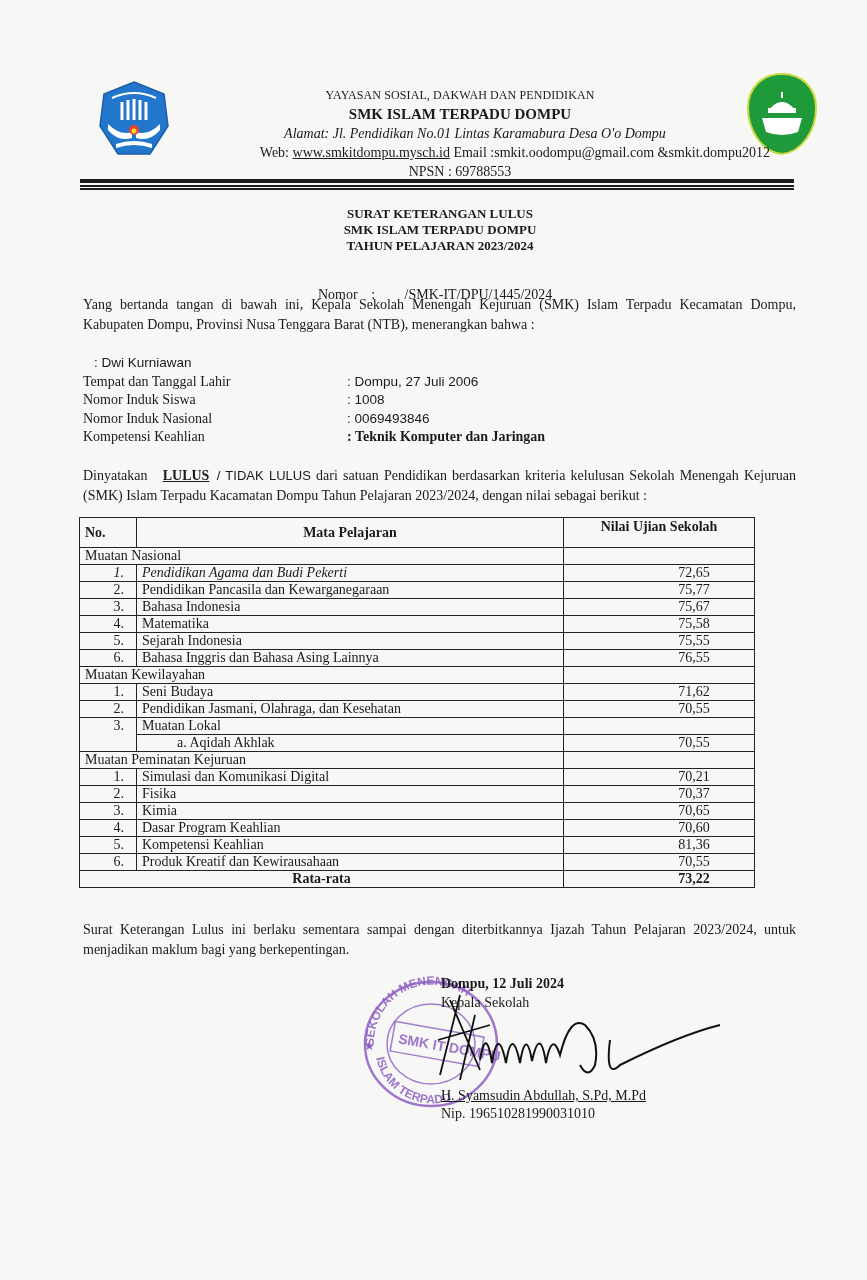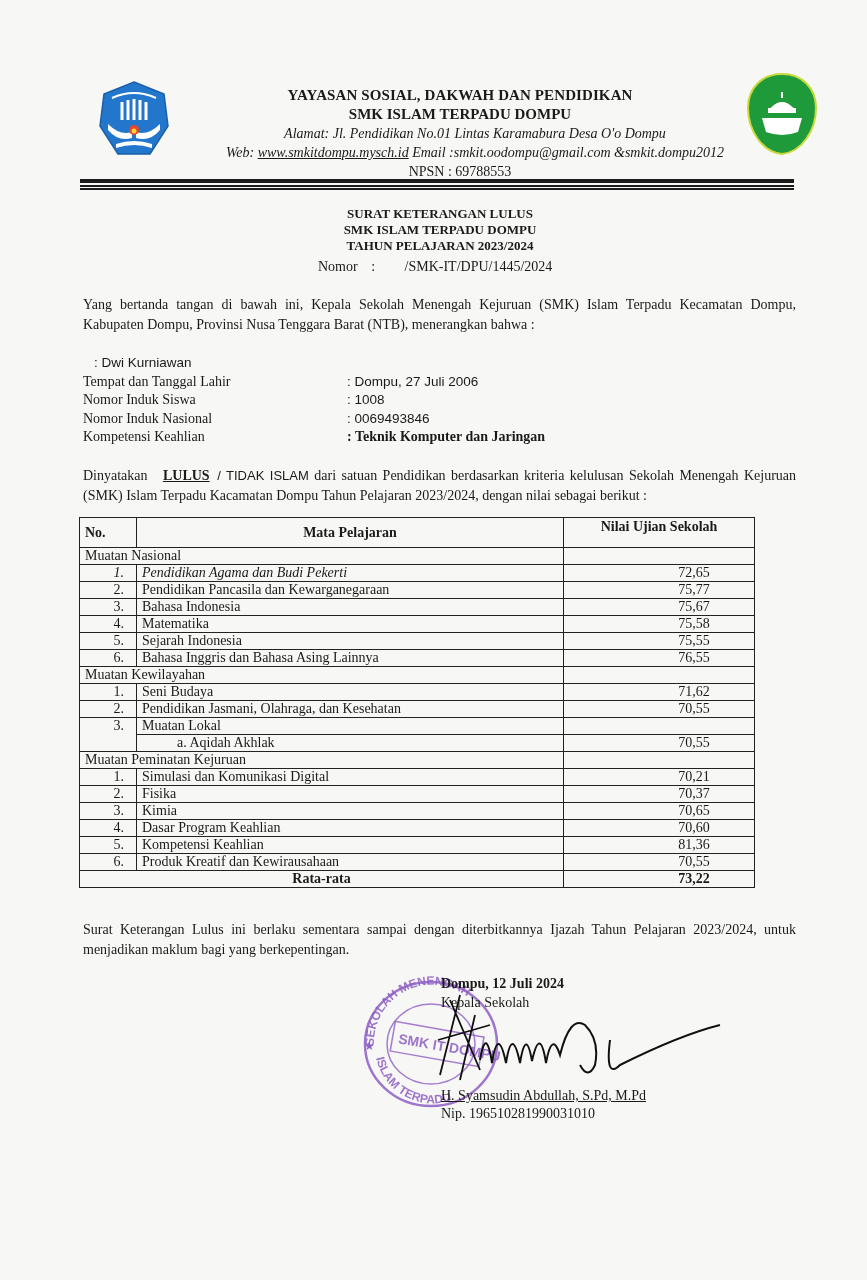--- a/index.html
+++ b/index.html
@@ -9,35 +9,35 @@
     font-family: "Liberation Serif", "DejaVu Serif", serif;
     color: #1a1a1a;
     position: relative;
   }
   .page { position: absolute; left: 0; top: 0; width: 867px; height: 1280px; }
 
   
   .logo-left { position: absolute; left: 98px; top: 80px; width: 72px; height: 80px; }
   .logo-right { position: absolute; left: 744px; top: 72px; width: 76px; height: 84px; }
   .kop { position: absolute; left: 150px; top: 86px; width: 620px; text-align: center; line-height: 19px; }
-  .kop .l1 { font-weight: bold; font-size: 15px; letter-spacing: 0.1px; }
+  .kop .l1 { font-weight: normal; font-size: 12px; letter-spacing: 0.1px; }
   .kop .l2 { font-weight: bold; font-size: 15px; }
   .kop .l3 { font-style: italic; font-size: 14px; padding-left: 30px; }
-  .kop .l4 { font-style: italic; font-size: 14px; padding-left: 30px; }
+  .kop .l4 { font-size: 14px; padding-left: 30px; text-align: right; }
   .kop .l4 u { text-decoration: underline; }
   .kop .l5 { font-size: 14px; }
   .rule { position: absolute; left: 80px; width: 714px; background: #1b1b1b; }
   .rule.a { top: 179px; height: 4px; }
   .rule.b { top: 185px; height: 1.5px; }
   .rule.c { top: 188px; height: 2px; }
 
   
   .title { position: absolute; left: 120px; top: 206px; width: 640px; text-align: center; font-weight: bold; font-size: 13px; line-height: 16px; }
   .nomor { position: absolute; left: 318px; top: 259px; font-size: 14px; }
-  .nomor span { display: inline-block; }
+  .nomor span { display: inline-block; margin-top: 28px; }
   .nomor .sep { margin: 0 26px 0 10px; }
 
   .para { position: absolute; left: 83px; width: 713px; font-size: 14px; line-height: 20px; text-align: justify; }
   .p1 { top: 295px; }
   .p2 { top: 466px; }
   .p3 { top: 920px; }
 
   .identity { position: absolute; left: 83px; top: 354px; font-size: 14px; line-height: 18.5px; }
   .identity .row { display: flex; }
   .identity .k { width: 253px; }
@@ -132,21 +132,21 @@
     <div class="row">
         <span class="k">Nomor Induk Nasional</span>
         <span class="v">: 0069493846</span>
       </div>
     <div class="row">
         <span class="k">Kompetensi Keahlian</span>
         <span class="v bold">: Teknik Komputer dan Jaringan</span>
       </div>
   </div>
 
-  <div class="para p2"><span>Dinyatakan</span> <span class="lulus">LULUS</span><span class="tidak"> / TIDAK ISLAM</span><span> dari satuan Pendidikan berdasarkan kriteria kelulusan Sekolah Menengah Kejuruan (SMK) Islam Terpadu Kacamatan Dompu Tahun Pelajaran 2023/2024, dengan nilai sebagai berikut :</span></div>
+  <div class="para p2"><span>Dinyatakan</span> <span class="lulus">LULUS</span><span class="tidak"> / TIDAK LULUS</span><span> dari satuan Pendidikan berdasarkan kriteria kelulusan Sekolah Menengah Kejuruan (SMK) Islam Terpadu Kacamatan Dompu Tahun Pelajaran 2023/2024, dengan nilai sebagai berikut :</span></div>
 
   <table class="grades">
     <thead>
       <tr>
         <th class="no">No.</th>
         <th>Mata Pelajaran</th>
         <th class="val">Nilai Ujian Sekolah</th>
       </tr>
     </thead>
     <tbody>

